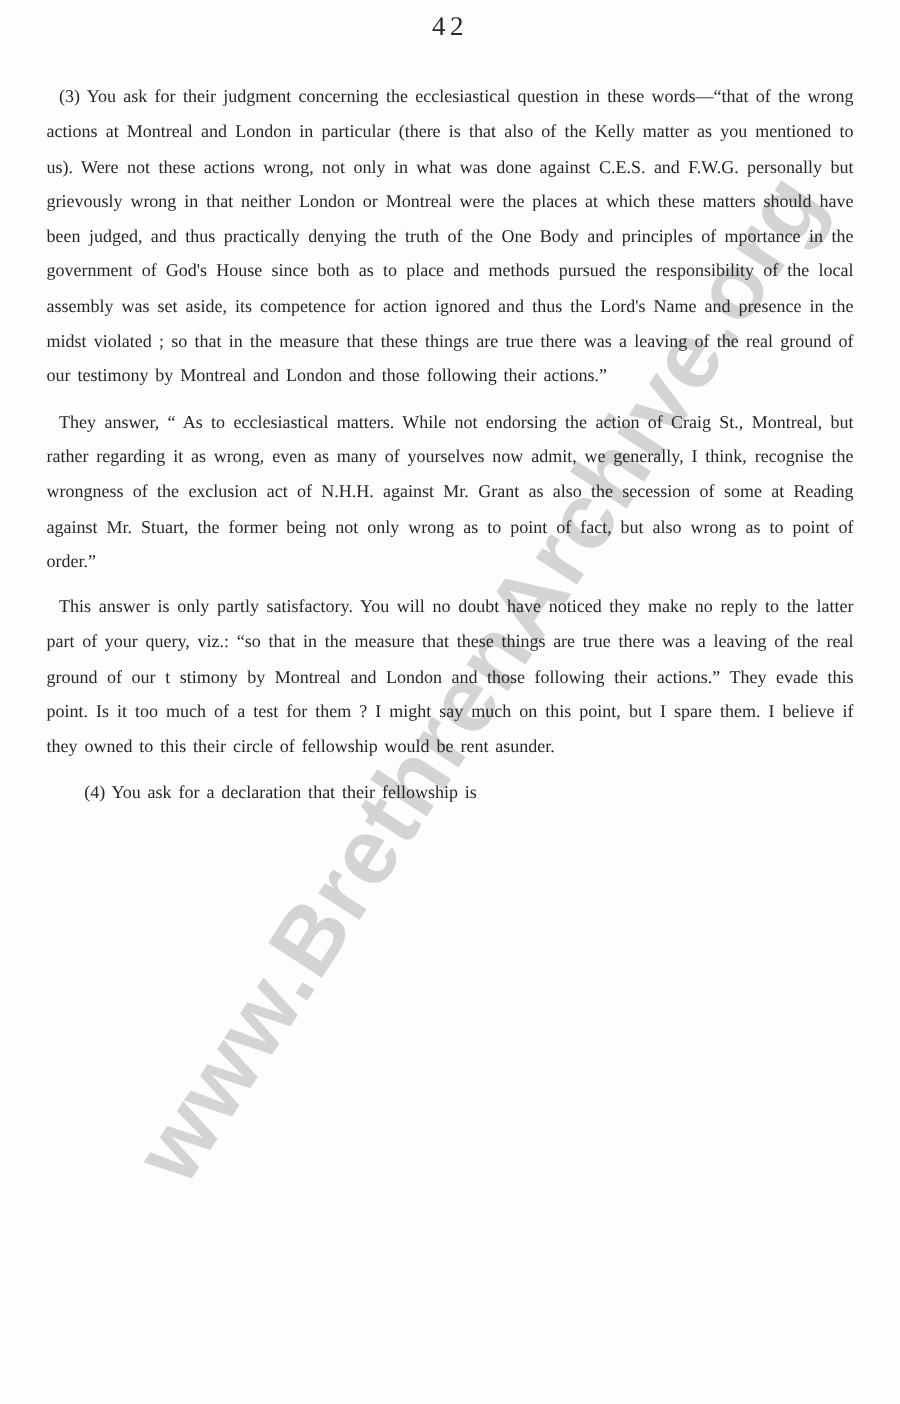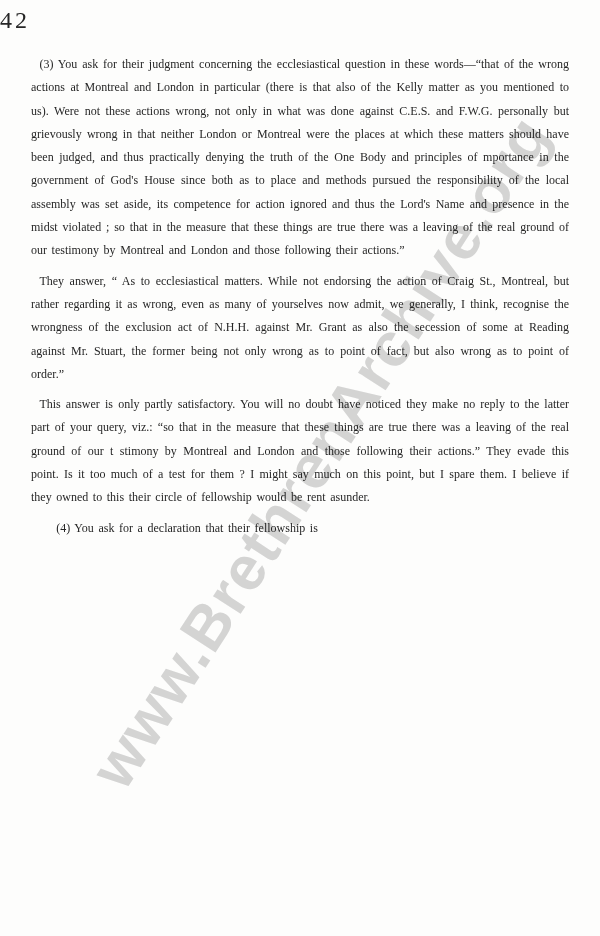--- a/index.html
+++ b/index.html
@@ -29,22 +29,22 @@
     color: rgba(168, 168, 168, 0.48);
     white-space: nowrap;
     z-index: 0;
     user-select: none;
   }
   .page-number {
     position: absolute;
     top: 7px;
     left: 0;
     width: 100%;
-    text-align: left;
-    font-size: 24px;
+    text-align: center;
+    font-size: 18px;
     letter-spacing: 3px;
     z-index: 1;
   }
   .content {
     position: absolute;
     top: 53px;
     left: 31px;
     width: 538px;
     z-index: 1;
   }

